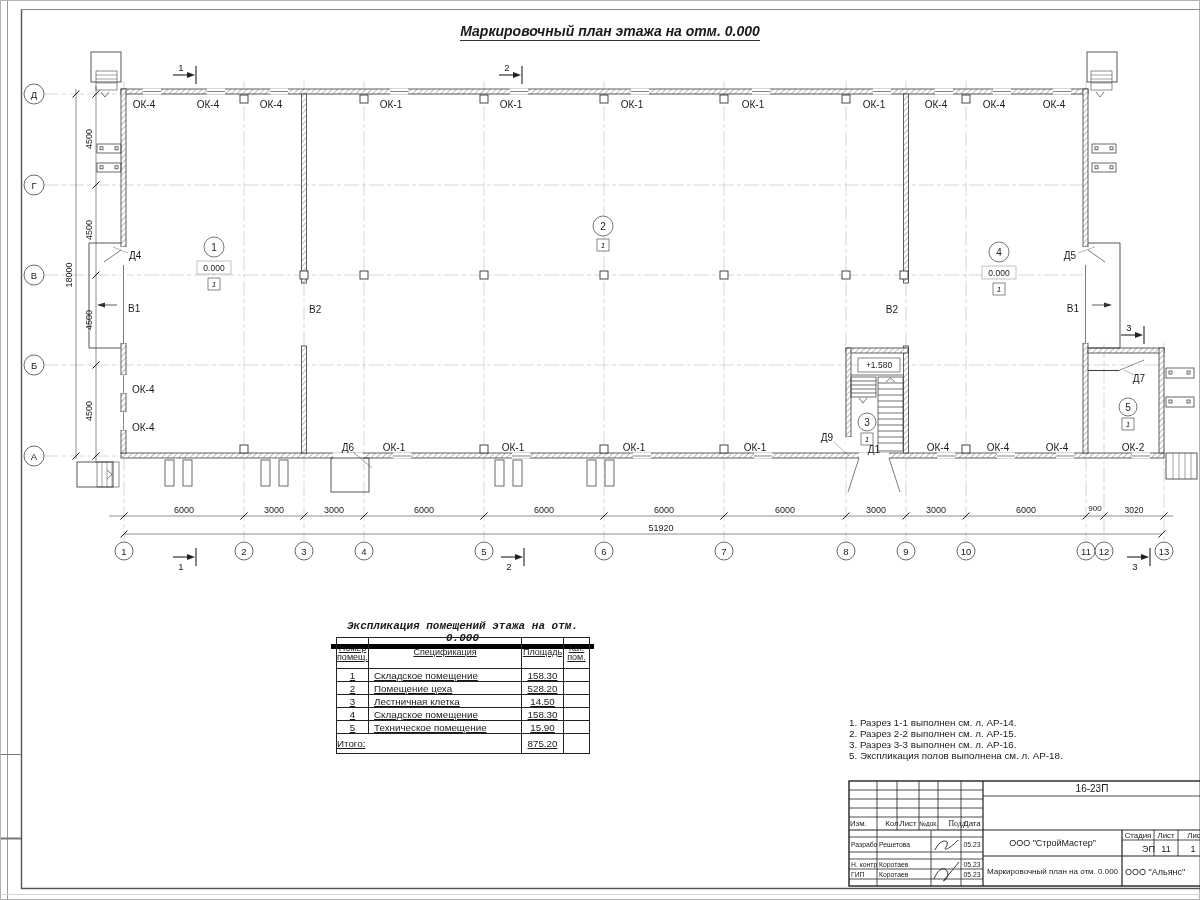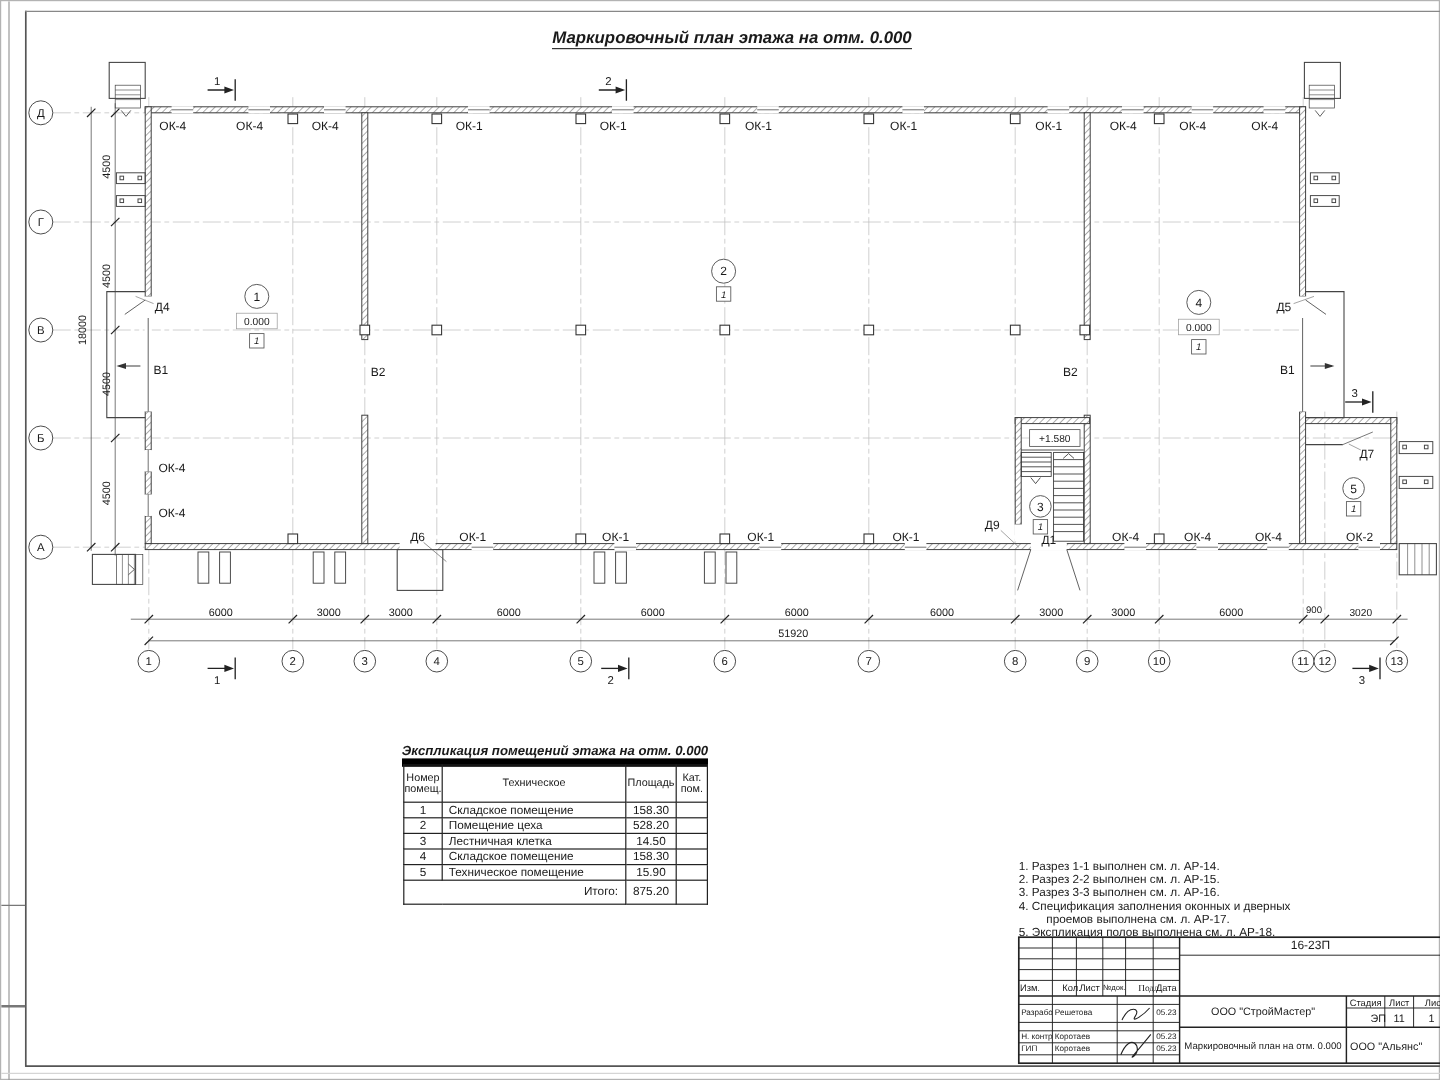--- a/index.html
+++ b/index.html
@@ -5,26 +5,26 @@
   html,body{margin:0;padding:0;}
   body{width:1200px;height:900px;background:#fff;position:relative;overflow:hidden;
        font-family:"Liberation Sans", sans-serif;color:#1a1a1a;}
   .sheet{position:absolute;inset:0;border:1px solid #b3b3b3;box-sizing:border-box;background:#fff;}
   .abs{position:absolute;}
   svg{position:absolute;left:0;top:0;}
   svg text{font-family:"Liberation Sans", sans-serif;fill:#1a1a1a;}
   .drawtitle{font-size:14px;font-style:italic;font-weight:bold;text-align:center;}
   .drawtitle span{display:inline-block;border-bottom:1px solid #333;padding-bottom:1px;}
   .tbltitle{font-size:11px;font-style:italic;font-weight:bold;text-align:center;}
-  .tbltitle span{display:inline-block;border-bottom:7px solid #000000;}
-  table.expl{border-collapse:collapse;table-layout:fixed;font-size:9.8px;}
+  .tbltitle span{display:inline-block;border-bottom:5px solid #000000;font-family:Liberation Mono, monospace;}
+  table.expl{border-collapse:collapse;table-layout:fixed;font-size:9.8px;text-decoration:underline;}
   table.expl td,table.expl th{border:1px solid #222;padding:0;vertical-align:middle;
       overflow:hidden;white-space:nowrap;font-weight:normal;}
   table.expl{border:1.5px solid #222;}
-  .c{text-align:center;} .l{text-align:left;padding-left:5px !important;} .r{text-align:right;padding-right:6px !important;}
+  .c{text-align:center;} .l{text-align:left;padding-left:5px !important;} .r{text-align:left;padding-right:6px !important;}
   .hdr{font-size:9px;line-height:1.05;}
   .notes{font-size:9.8px;line-height:11px;}
   .note{white-space:pre-wrap;padding-left:12px;text-indent:-12px;}
   .tb{position:absolute;overflow:hidden;}
   .tb-code{font-size:10px;text-align:center;}
   .tb-desc{font-size:7.2px;line-height:8.3px;text-align:center;white-space:pre-line;}
   .tb-h{font-size:7.8px;text-align:center;}
   .tb-hs{font-size:6.4px;text-align:center;}
   .tb-small{font-size:6.8px;white-space:nowrap;}
   .tb-mid{font-size:9px;text-align:center;}
@@ -511,21 +511,21 @@
   <colgroup>
         <col style="width:32px">
         <col style="width:153px">
         <col style="width:42px">
         <col style="width:26px">
       </colgroup>
   <tbody>
         <tr style="height:31px">
     <th class="c hdr" style="white-space:pre-line">Номер
 помещ.</th>
-    <th class="c hdr">Техническое</th>
+    <th class="c hdr">Спецификация</th>
     <th class="c hdr">Площадь</th>
     <th class="c hdr" style="white-space:pre-line">Кат.
 пом.</th>
   </tr>
   <tr style="height:13px">
     <td class="c">1</td>
     <td class="l">Складское помещение</td>
     <td class="c">158.30</td>
     <td></td>
   </tr>
@@ -558,22 +558,20 @@
     <td class="c">875.20</td>
     <td></td>
   </tr>
 </tbody>
     </table>
 
 <div class="abs notes" style="left:848px;top:716px;width:236px;">
   <div class="note">1. Разрез 1-1 выполнен см. л. АР-14.</div>
   <div class="note">2. Разрез 2-2 выполнен см. л. АР-15.</div>
   <div class="note">3. Разрез 3-3 выполнен см. л. АР-16.</div>
-  <div class="note">4. Спецификация заполнения оконных и дверных
-    проемов выполнена см. л. АР-17.</div>
   <div class="note">5. Экспликация полов выполнена см. л. АР-18.</div>
 </div>
 
 <div class="tb tb-code" style="left:982px;top:782px;width:218px;">16-23П</div>
 <div class="tb tb-h" style="left:849px;top:818px;width:16px;">Изм.</div>
 <div class="tb tb-h" style="left:876px;top:818px;width:32px;">Кол.</div>
 <div class="tb tb-h" style="left:896px;top:818px;width:22px;">Лист</div>
 <div class="tb tb-hs" style="left:918px;top:819px;width:19px;">№док.</div>
 <div class="tb tb-h" style="left:937px;top:818px;width:40px;font-family:Liberation Serif, serif;">Подл.</div>
 <div class="tb tb-h" style="left:960px;top:818px;width:22px;">Дата</div>

